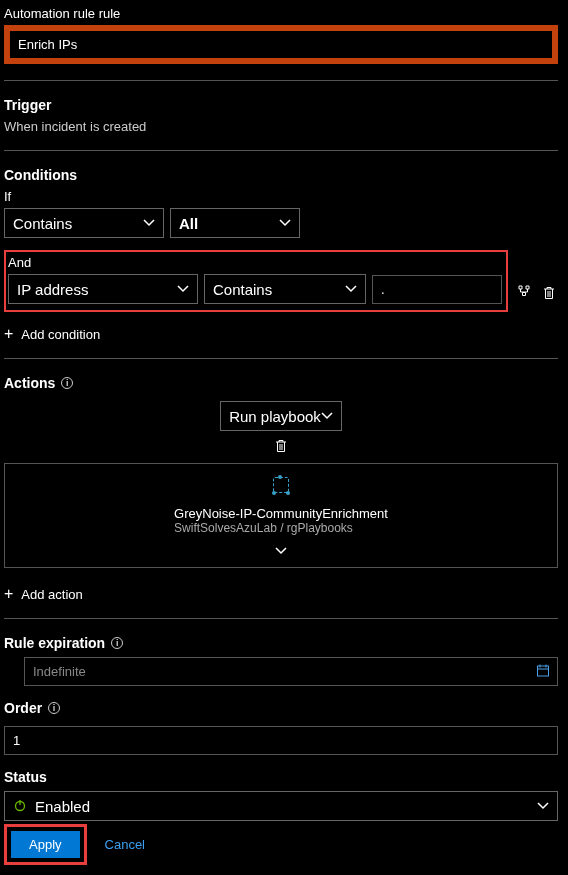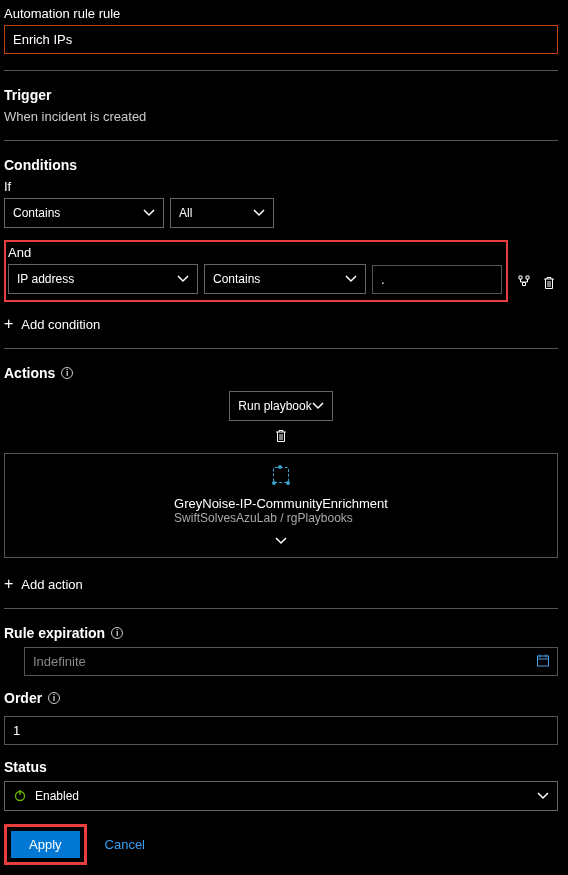--- a/index.html
+++ b/index.html
@@ -11,21 +11,21 @@
     width: 568px;
     height: 875px;
     padding: 6px 10px 10px 4px;
     position: relative;
   }
   .label { color: #fff; font-size: 13px; margin-bottom: 4px; display:flex; align-items:center; gap:4px;}
   .section-title { font-weight: 600; font-size: 14px; margin-bottom: 6px; }
   .input-text {
     width: 100%;
     background: #000;
-    border: 1px solid #c2410c;
+    border: 6px solid #c2410c;
     color: #fff;
     padding: 6px 8px;
     font-size: 13px;
     outline: none;
   }
   .input-plain {
     width: 100%;
     background: #000;
     border: 1px solid #555;
     color: #fff;
@@ -34,37 +34,37 @@
     outline: none;
   }
   .input-plain::placeholder { color: #888; }
   .divider { border: none; border-top: 1px solid #555; margin: 16px 0; width: 100%; }
   .muted { color: #ccc; }
   .select {
     background: #000;
     border: 1px solid #666;
     color: #fff;
     padding: 3px 8px;
-    font-size: 12px;
+    font-size: 15px;
     display: flex;
     align-items: center;
     justify-content: space-between;
     cursor: pointer;
     min-height: 30px;
   }
   .select .chev { flex: 0 0 auto; }
   .chev {
     width: 12px; height: 12px;
     display: inline-block;
   }
   .chev svg { display:block; }
   .row { display: flex; gap: 6px; align-items: center; }
   .conditions-row1 .cell-label { width: 196px; padding-top:6px;}
   .conditions-row1 .sel { width: 160px; }
-  .conditions-row1 .sel2 { width: 104px; }
+  .conditions-row1 .sel2 { width: 130px; font-weight: bold; }
   .red-box {
     border: 2px solid #e83e3e;
     padding: 3px 4px 6px 2px;
     margin-top: 12px;
   }
   .and-row .sel { width: 190px; }
   .and-row .sel2 { width: 162px; }
   .and-row .txt { flex:1; }
   .icon-btn { background:none; border:none; color:#fff; cursor:pointer; padding:2px; display:flex; align-items:center; justify-content:center;}
   .add-link { display:flex; align-items:center; gap:8px; color:#fff; cursor:pointer; font-size:13px; margin-top:14px;}

